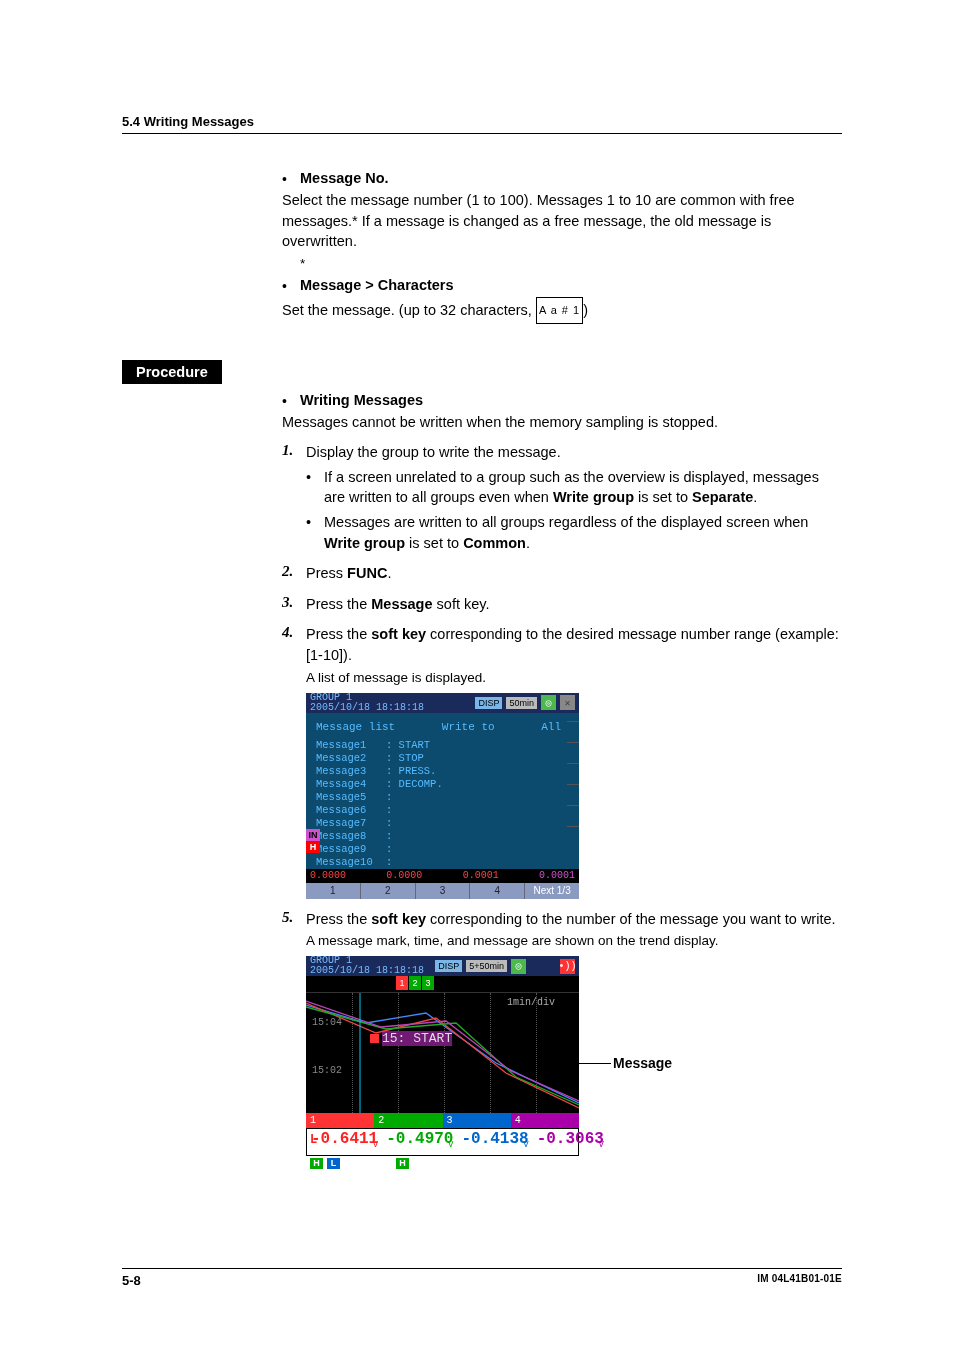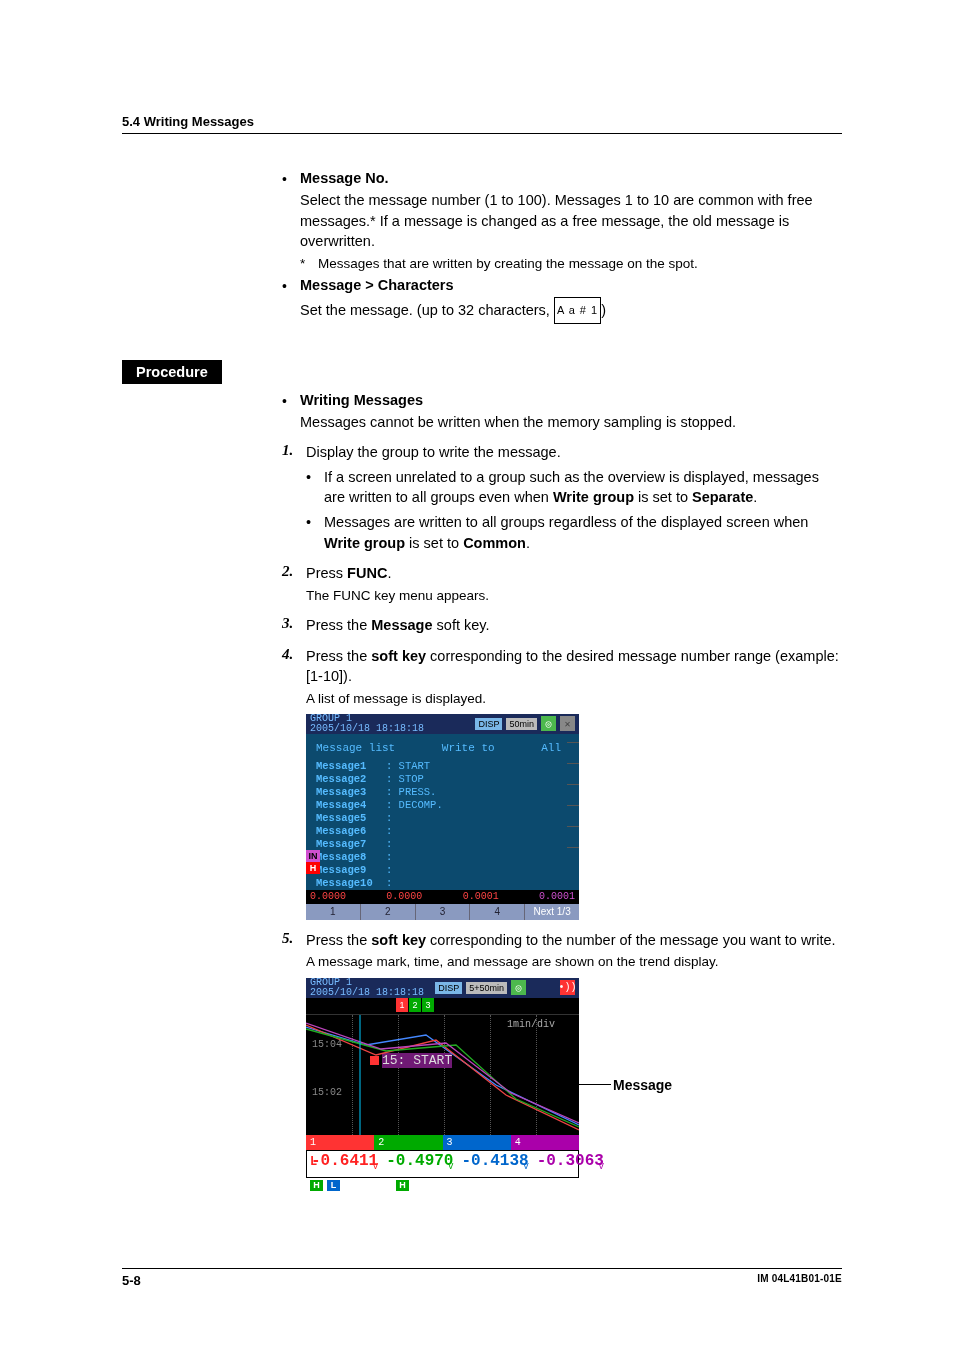--- a/index.html
+++ b/index.html
@@ -24,21 +24,21 @@
     font-size: 13px;
     border-bottom: 1px solid #000;
     padding-bottom: 4px;
     margin-bottom: 36px;
     margin-top: 28px;
   }
   .content-block { margin-left: 160px; }
   .bullet-row { display: flex; margin-bottom: 2px; }
   .bullet { width: 18px; flex: 0 0 18px; font-size: 14px; line-height: 18px; }
   .bold { font-weight: bold; }
-  .indent-after-bullet { margin-left: 18px; line-height: 1.42; }
+  .indent-after-bullet { line-height: 1.42; }
   .footnote-row { display: flex; margin-left: 18px; font-size: 13.5px; margin-top: 4px; margin-bottom: 6px; }
   .footnote-star { width: 18px; flex: 0 0 18px; }
   .small-box {
     display: inline-block;
     border: 1px solid #000;
     font-size: 11px;
     padding: 6px 2px;
     line-height: 13px;
     vertical-align: 1px;
     letter-spacing: 1px;
@@ -84,21 +84,21 @@
     background: #bbb; color: #000; font-size: 9px; padding: 1px 3px;
     font-family: Arial, sans-serif;
   }
   .pill.blue { background: #7ab7e8; }
   .ic-sq { width: 15px; height: 15px; display:inline-flex; align-items:center; justify-content:center; font-size:10px; }
   .ic-green { background:#4db84d; color:#fff; }
   .ic-gray { background:#888; color:#444; }
   .shot1-body { background:#0c4a6e; padding: 8px 6px 0 6px; min-height: 140px; position:relative; }
   .shot1-hdr { display:flex; justify-content:space-between; color:#5bf; font-size:11px; padding: 0 12px 6px 4px; }
   .shot1-msgs { color:#5bf; font-size:10.5px; line-height: 13px; padding-left: 4px; }
-  .shot1-msgs div span.k { display:inline-block; width: 70px; font-weight: bold; }
+  .shot1-msgs div span.k { display:inline-block; width: 70px; }
   .shot1-side { position:absolute; right:0; top: 8px; bottom: 22px; width: 12px; display:flex; flex-direction:column; }
   .shot1-side div { flex:1; border-top:1px solid #555; }
   .shot1-left-blocks { position:absolute; left:0; bottom:16px; width:14px; }
   .lb { width:14px; height:12px; font-size:9px; color:#fff; text-align:center; line-height:12px; font-family:Arial,sans-serif; font-weight:bold; }
   .lb.red { background:#f00; }
   .lb.mag { background:#d050d0; color:#000; }
   .shot1-valrow { height: 14px; display:flex; font-size:10px; color:#f44; background:#000; padding:0 4px; align-items:center; justify-content:space-between; }
   .shot1-valrow span.v4 { color:#d050d0; }
   .shot1-softkeys { height: 16px; display:flex; background:#8a9ac0; }
   .shot1-softkeys div { flex:1; border-right:1px solid #667; color:#223; font-size:10px; text-align:center; line-height:16px; font-family:Arial,sans-serif; }
@@ -160,21 +160,20 @@
   <div class="running-header">5.4  Writing Messages</div>
 
   <div class="content-block">
     <div class="bullet-row">
       <div class="bullet">•</div>
       <div class="bold">Message No.</div>
     </div>
     <div class="indent-after-bullet">Select the message number (1 to 100). Messages 1 to 10 are common with free messages.* If a message is changed as a free message, the old message is overwritten.</div>
     <div class="footnote-row">
       <div class="footnote-star">*</div>
-      <div>Messages that are written by creating the message on the spot.</div>
     </div>
 
     <div class="bullet-row">
       <div class="bullet">•</div>
       <div class="bold">Message &gt; Characters</div>
     </div>
     <div class="indent-after-bullet">
       <span>Set the message. (up to 32 characters, </span><span class="small-box">A a # 1</span><span>)</span>
     </div>
   </div>
@@ -204,21 +203,20 @@
       <div class="sub-bullet">•</div>
       <div>
         <span>Messages are written to all groups regardless of the displayed screen when </span><span class="bold">Write group</span><span> is set to </span><span class="bold">Common</span><span>.</span>
       </div>
     </div>
 
     <div class="step-row">
       <div class="step-num">2.</div>
       <div class="step-text">
         <span>Press </span><span class="bold">FUNC</span><span>.</span>
-        <div class="step-note">The FUNC key menu appears.</div>
       </div>
     </div>
 
     <div class="step-row">
       <div class="step-num">3.</div>
       <div class="step-text">
         <span>Press the </span><span class="bold">Message</span><span> soft key.</span>
       </div>
     </div>
 

